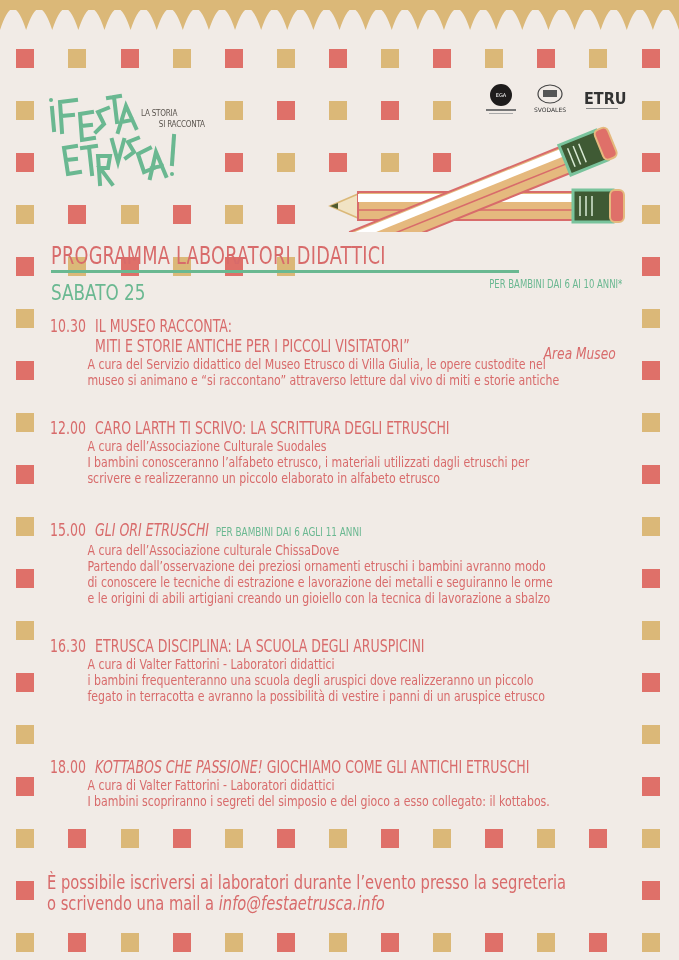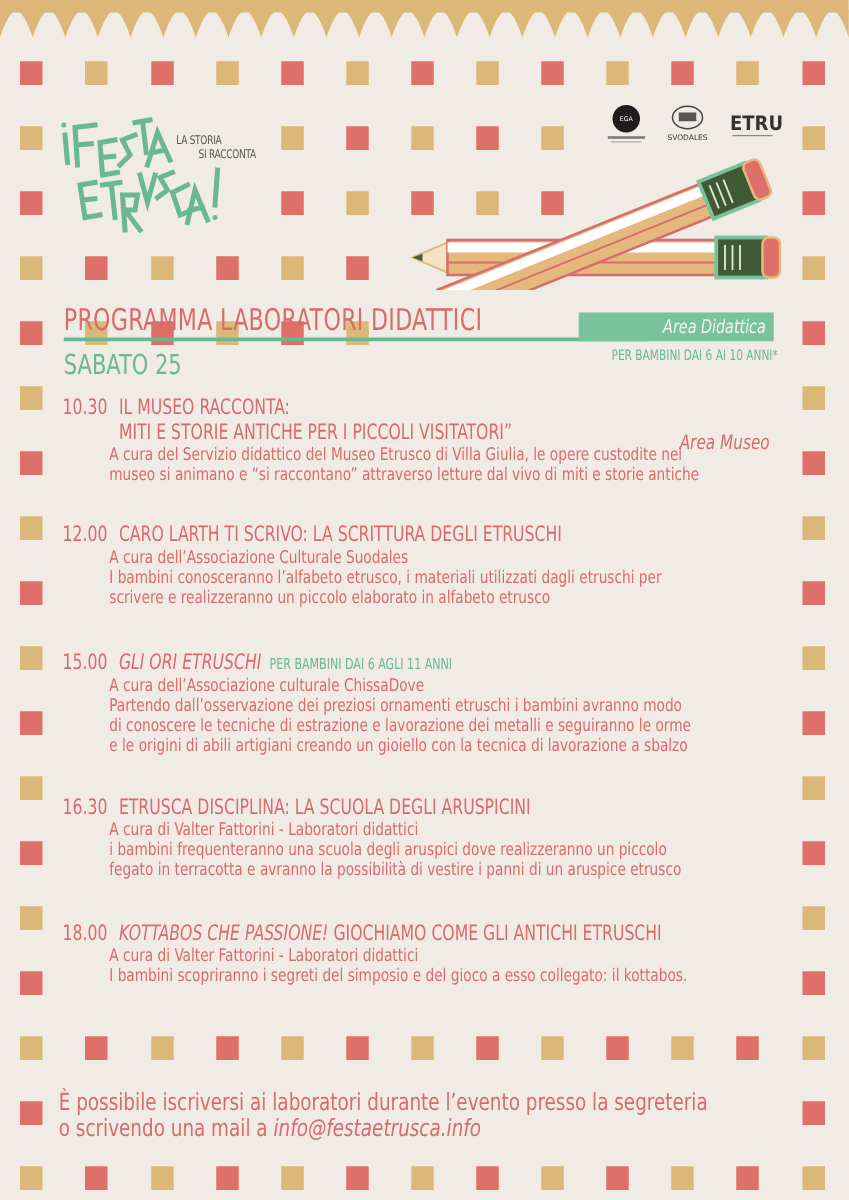--- a/index.html
+++ b/index.html
@@ -242,21 +242,20 @@
     <line x1="255" y1="66" x2="255" y2="86" stroke="#d9ead4" stroke-width="1.5"></line>
     <line x1="261" y1="66" x2="261" y2="86" stroke="#d9ead4" stroke-width="1.5"></line>
     <line x1="267" y1="66" x2="267" y2="86" stroke="#d9ead4" stroke-width="1.5"></line>
     <rect x="285" y="60" width="14" height="32" rx="5" fill="#df7069" stroke="#e5b97e" stroke-width="2"></rect>
   </g>
 </svg>
 
 <div class="title-row">
   <div class="main-title">PROGRAMMA LABORATORI DIDATTICI</div>
   <div class="title-line"></div>
-  <div class="area-badge"><span>Area Didattica</span></div>
 </div>
 <div class="day">SABATO 25</div>
 <div class="age-note">PER BAMBINI DAI 6 AI 10 ANNI*</div>
 
 <div class="event" style="top:316px;">
   <div class="head"><span class="time">10.30</span><span>IL MUSEO RACCONTA:</span></div>
   <div class="head2">MITI E STORIE ANTICHE PER I PICCOLI VISITATORI”</div>
   <div class="area-museo">Area Museo</div>
   <div class="desc">
     <div>A cura del Servizio didattico del Museo Etrusco di Villa Giulia, le opere custodite nel</div>
@@ -285,21 +284,21 @@
 
 <div class="event" style="top:636px;">
   <div class="head"><span class="time">16.30</span><span>ETRUSCA DISCIPLINA: LA SCUOLA DEGLI ARUSPICINI</span></div>
   <div class="desc">
     <div>A cura di Valter Fattorini - Laboratori didattici</div>
     <div>i bambini frequenteranno una scuola degli aruspici dove realizzeranno un piccolo</div>
     <div>fegato in terracotta e avranno la possibilità di vestire i panni di un aruspice etrusco</div>
   </div>
 </div>
 
-<div class="event" style="top:737px;">
+<div class="event" style="top:757px;">
   <div class="head"><span class="time">18.00</span><span class="it">KOTTABOS CHE PASSIONE!</span><span> GIOCHIAMO COME GLI ANTICHI ETRUSCHI</span></div>
   <div class="desc">
     <div>A cura di Valter Fattorini - Laboratori didattici</div>
     <div>I bambini scopriranno i segreti del simposio e del gioco a esso collegato: il kottabos.</div>
   </div>
 </div>
 
 <div class="footer">
   <div>È possibile iscriversi ai laboratori durante l’evento presso la segreteria</div>
   <div><span>o scrivendo una mail a </span><span class="it">info@festaetrusca.info</span></div>

